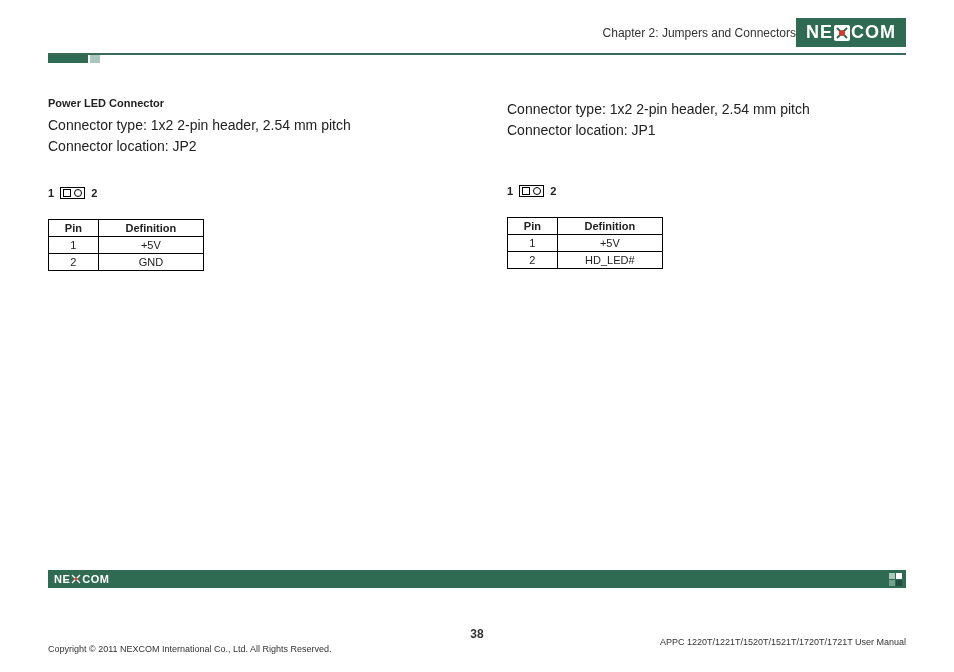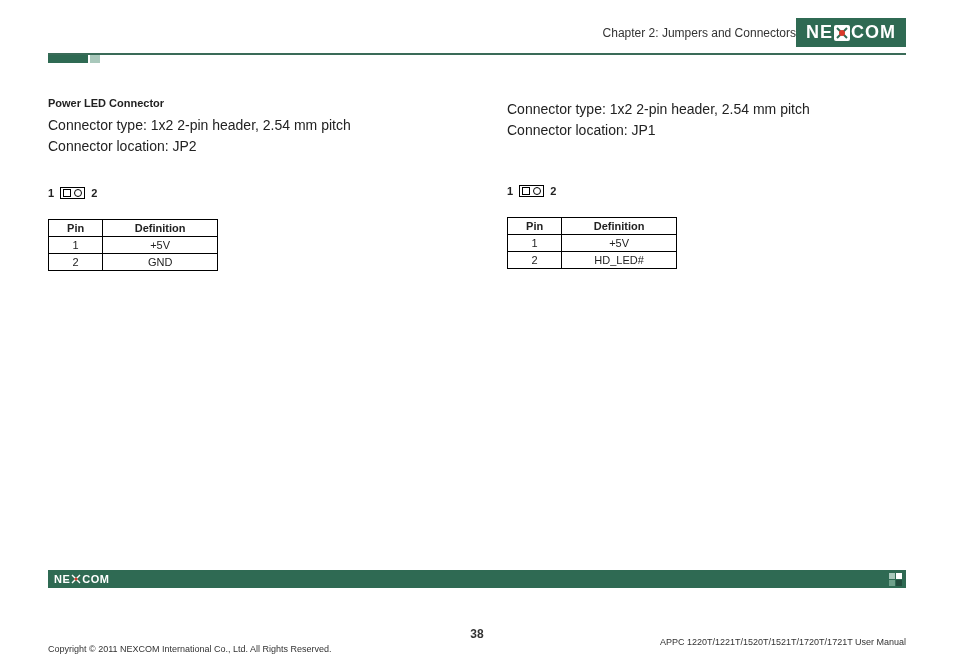--- a/index.html
+++ b/index.html
@@ -82,21 +82,21 @@
     gap: 3px;
   }
   .pin-header .sq {
     width: 8px; height: 8px; border: 1px solid #000;
   }
   .pin-header .cir {
     width: 8px; height: 8px; border: 1px solid #000; border-radius: 50%;
   }
   table.pin-table {
     border-collapse: collapse;
-    width: 170px;
+    width: 156px;
     padding-left: 16px;
   }
   table.pin-table th, table.pin-table td {
     border: 1px solid #000;
     font-size: 11px;
     padding: 2px 6px;
     text-align: center;
   }
   table.pin-table th { font-weight: bold; }
   .footer {

